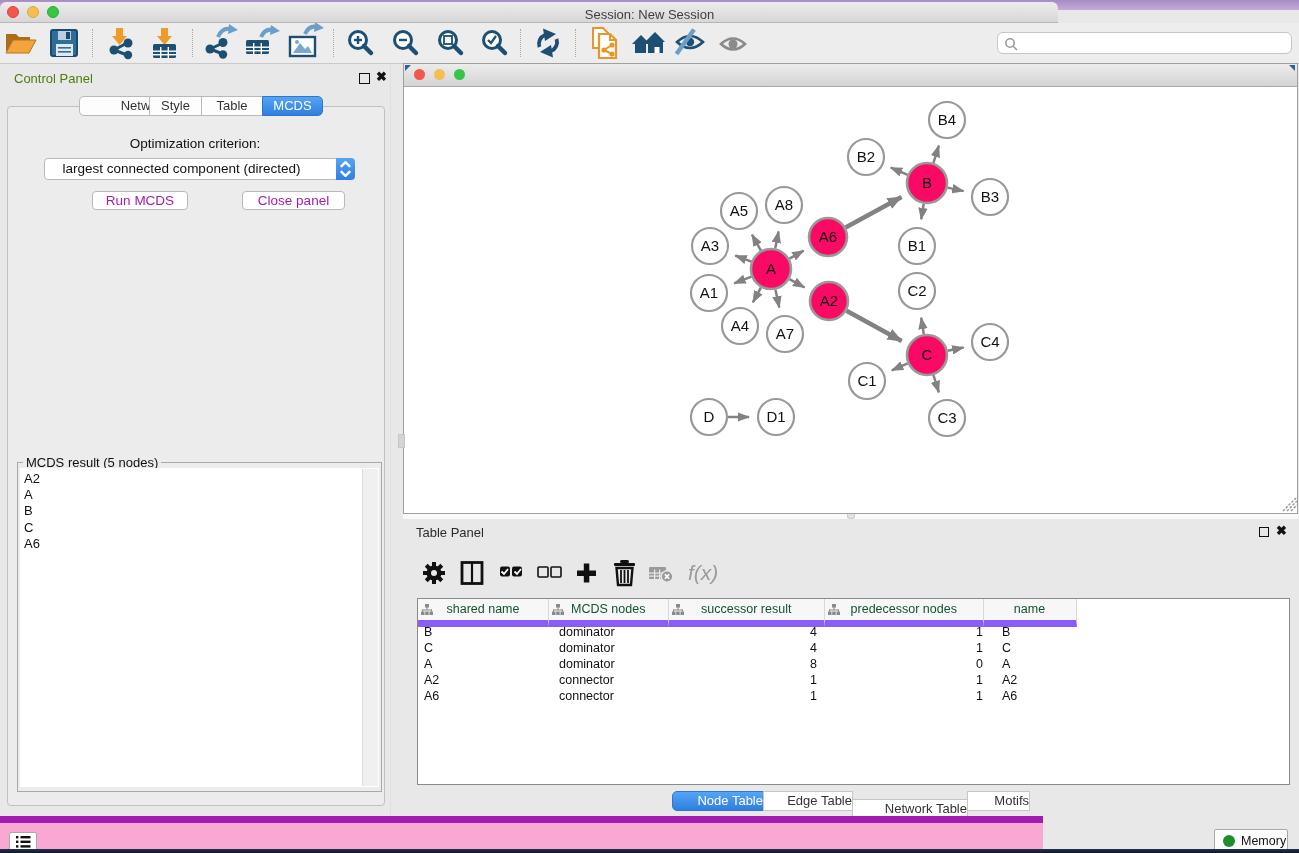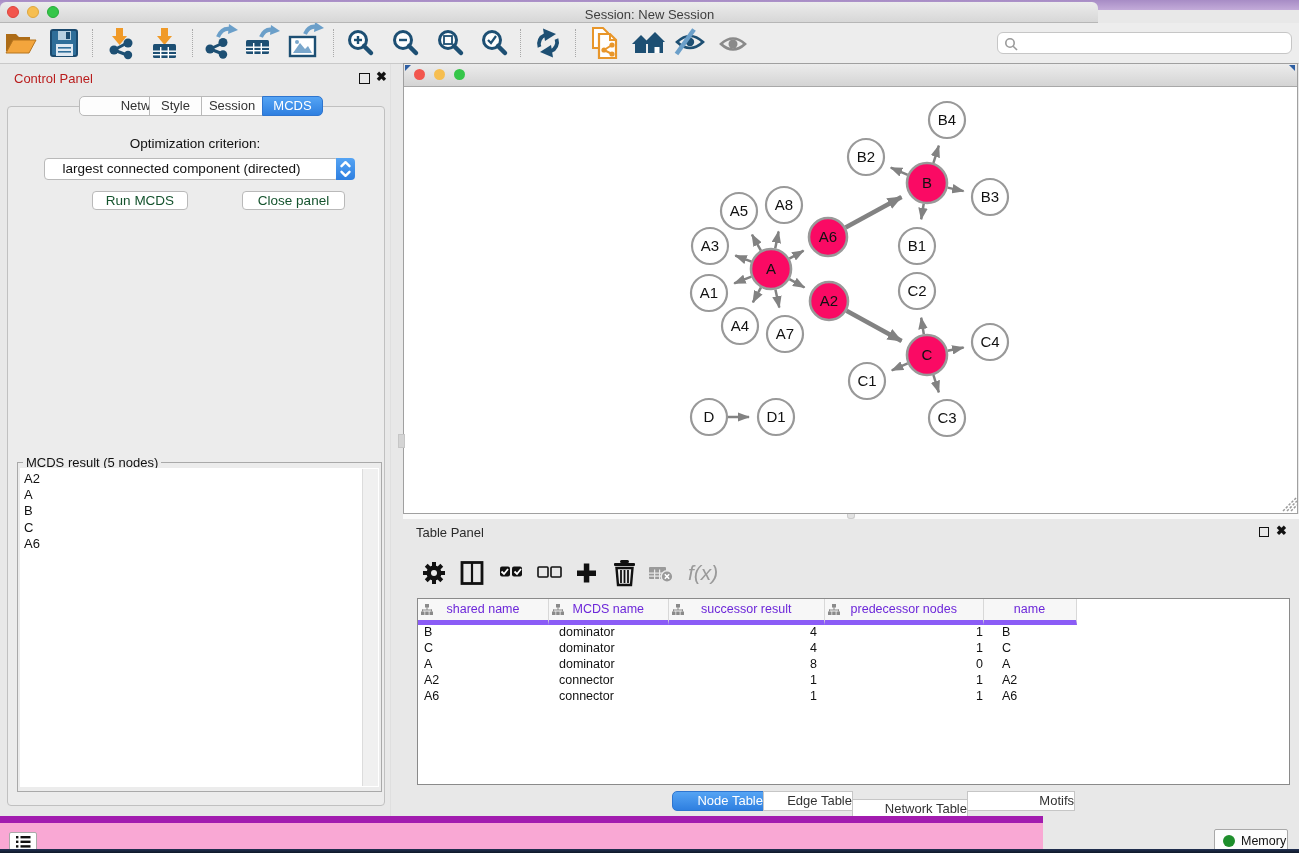--- a/index.html
+++ b/index.html
@@ -1,45 +1,45 @@
 <!DOCTYPE html>
 <html><head><meta charset="utf-8">
 <style>
 html,body{margin:0;padding:0;}
 body{width:1299px;height:853px;overflow:hidden;font-family:"Liberation Sans",sans-serif;background:#e8e8e8;position:relative;}
 .abs{position:absolute;}
 #deskTop{left:0;top:0;width:1299px;height:10px;background:linear-gradient(#a78cc5,#c3abd9);}
-#titlebar{left:0;top:2px;width:1058px;height:20px;background:linear-gradient(#ececec,#d7d7d7);border-bottom:1px solid #b6b6b6;border-radius:6px 6px 0 0;padding-left:40px;}
+#titlebar{left:0;top:2px;width:1058px;height:20px;background:linear-gradient(#ececec,#d7d7d7);border-bottom:1px solid #b6b6b6;border-radius:6px 6px 0 0;}
 .tl{position:absolute;width:12px;height:12px;border-radius:50%;top:4px;}
 #titleTxt{position:absolute;left:0;width:1299px;top:5px;text-align:center;font-size:13px;color:#3e3e3e;}
 #toolbar{left:0;top:23px;width:1299px;height:40px;background:#ededed;border-bottom:1px solid #c9c9c9;}
 .tsep{position:absolute;top:6px;height:28px;width:0;border-left:1px dotted #a9a9a9;}
 #searchbox{position:absolute;left:997px;top:9px;width:293px;height:20px;background:#fff;border:1px solid #c6c6c6;border-radius:6px;}
 #main{left:0;top:64px;width:1299px;height:756px;background:#e8e8e8;}
 
-#cpTitle{left:14px;top:7px;font-size:13px;color:#b91c1c;}
+#cpTitle{left:14px;top:7px;font-size:13px;color:#4d7c0f;}
 .tab{position:absolute;top:0;height:18px;z-index:3;border:1px solid #b9b9b9;background:#fdfdfd;font-size:13px;color:#333;text-align:center;line-height:18px;}
 .tabsel{background:linear-gradient(#55a4f4,#2e7fe0);color:#fff;border-color:#2e75cf;}
 #cpBox{left:7px;top:42px;width:376px;height:698px;background:#ececec;border:1px solid #c0c0c0;border-radius:4px;}
 #optLabel{left:0;top:72px;width:390px;text-align:center;font-size:13.5px;color:#111;}
 #cpSelect{left:44px;top:94px;width:293px;text-indent:-20px;height:20px;background:#fff;border:1px solid #b9b9b9;border-radius:4px;font-size:13.5px;color:#111;text-align:center;line-height:20px;}
 #cpSpin{left:336px;top:94px;width:19px;height:22px;background:linear-gradient(#55a4f4,#2e7fe0);border-radius:0 4px 4px 0;}
-.btn{position:absolute;height:17px;background:#fff;border:1px solid #b9b9b9;border-radius:4px;font-size:13.5px;color:#14532d;text-align:center;line-height:17px;}
+.btn{position:absolute;height:17px;background:#fff;border:1px solid #b9b9b9;border-radius:4px;font-size:13.5px;color:#a21caf;text-align:center;line-height:17px;}
 #fieldset{left:17px;top:398px;width:363px;height:328px;border:1px solid #a9a9a9;}
 #fsLegend{left:23px;top:391px;background:#ececec;padding:0 3px;font-size:13px;color:#111;}
 #fsList{left:20px;top:404px;width:359px;height:319px;background:#fff;font-size:13px;color:#111;line-height:16.2px;padding:3px 0 0 4px;box-sizing:border-box;}
 #fsScroll{left:362px;top:405px;width:15px;height:317px;background:#f0f0f0;border-left:1px solid #dcdcdc;}
 
 #netwin{left:403px;top:63px;width:895px;height:451px;background:#fff;border:1px solid #a0a0a0;box-sizing:border-box;}
 #netTitle{left:0;top:0;width:893px;height:22px;background:linear-gradient(#ececec,#d4d4d4);border-bottom:1px solid #a8a8a8;}
 #netName{position:absolute;left:0;top:4px;width:893px;text-align:center;font-size:13px;color:#333;}
 
 #tpTitle{left:416px;font-size:13px;color:#2b2b2b;}
 #tbl{left:417px;top:534px;width:873px;height:187px;background:#fff;border:1px solid #8a8a8a;box-sizing:border-box;}
-.th{position:absolute;top:0;height:21px;border-right:1px solid #d8d8d8;border-bottom:5px solid #8b5cf6;background:#f7f7f7;font-size:12.5px;color:#6d28d9;}
+.th{position:absolute;top:0;height:21px;border-right:1px solid #d8d8d8;border-bottom:7px solid #8b5cf6;background:#f7f7f7;font-size:12.5px;color:#14532d;}
 .thlbl{position:absolute;top:3px;width:100%;text-align:center;}
 .cell{position:absolute;font-size:12.5px;color:#111;}
 .seg{position:absolute;top:0;height:18px;border:1px solid #c6c6c6;background:#fff;font-size:13px;color:#333;text-align:right;line-height:18px;box-sizing:content-box;}
 #statusbar{left:0;top:816px;width:1043px;height:33px;background:#f9a8d4;border-top:7px solid #a21caf;}
 #deskBottom{left:0;top:849px;width:1299px;height:4px;background:linear-gradient(#223153,#0f1828);}
 text{font-family:"Liberation Sans",sans-serif;}
 </style></head>
 <body>
 <div class="abs" id="deskTop"></div>
 <div class="abs" id="titlebar">
@@ -167,21 +167,21 @@
       </svg>
     </div>
 </div>
 <div class="abs" id="main">
 
   <div class="abs" id="cpTitle">Control Panel</div>
   <div class="abs" style="left:359px;top:9px;width:9px;height:9px;border:1.5px solid #111;"></div>
   <div class="abs" style="left:376px;top:5px;font-size:13px;font-weight:bold;color:#111;">✖</div>
   <div class="abs tab" style="left:79px;top:32px;width:69px;border-radius:5px 0 0 5px;padding-left:30px;">Network</div>
   <div class="abs tab" style="left:149px;top:32px;width:51px;">Style</div>
-  <div class="abs tab" style="left:201px;top:32px;width:60px;">Session</div>
+  <div class="abs tab" style="left:201px;top:32px;width:60px;">Table</div>
   <div class="abs tab tabsel" style="left:262px;top:32px;width:59px;border-radius:0 5px 5px 0;">MCDS</div>
   <div class="abs" id="cpBox"></div>
   <div class="abs" id="optLabel">Optimization criterion:</div>
   <div class="abs" id="cpSelect">largest connected component (directed)</div>
   <div class="abs" id="cpSpin"><svg width="19" height="22">
         <path d="M5.5,8.2 L9.5,4.2 L13.5,8.2" fill="none" stroke="#fff" stroke-width="2.4" stroke-linecap="round" stroke-linejoin="round"></path>
         <path d="M5.5,13.8 L9.5,17.8 L13.5,13.8" fill="none" stroke="#fff" stroke-width="2.4" stroke-linecap="round" stroke-linejoin="round"></path>
       </svg></div>
   <div class="abs btn" style="left:92px;top:127px;width:94px;">Run MCDS</div>
   <div class="abs btn" style="left:202px;top:127px;width:101px;margin-left:40px;">Close panel</div>
@@ -365,21 +365,21 @@
             <rect x="4" y="0" width="4" height="3.5"></rect>
             <rect x="5.5" y="3" width="1" height="3"></rect>
             <rect x="1" y="5.5" width="10" height="1"></rect>
             <rect x="1" y="5.5" width="1" height="2"></rect>
             <rect x="10" y="5.5" width="1" height="2"></rect>
             <rect x="0" y="7.5" width="3.5" height="3.5"></rect>
             <rect x="4.2" y="7.5" width="3.5" height="3.5"></rect>
             <rect x="8.5" y="7.5" width="3.5" height="3.5"></rect>
           </g>
         </svg>
-        <div class="thlbl">MCDS name</div>
+        <div class="thlbl">MCDS nodes</div>
       </div>
 <div class="th" style="left:250.5px;width:155.5px;">
         <svg width="12" height="12" style="position:absolute;left:3px;top:5px;">
           <g fill="#8a8a8a">
             <rect x="4" y="0" width="4" height="3.5"></rect>
             <rect x="5.5" y="3" width="1" height="3"></rect>
             <rect x="1" y="5.5" width="10" height="1"></rect>
             <rect x="1" y="5.5" width="1" height="2"></rect>
             <rect x="10" y="5.5" width="1" height="2"></rect>
             <rect x="0" y="7.5" width="3.5" height="3.5"></rect>
@@ -430,21 +430,21 @@
 <div class="cell" style="left:6px;top:90px;">A6</div>
 <div class="cell" style="left:141px;top:90px;">connector</div>
 <div class="cell" style="left:302px;top:90px;width:97px;text-align:right;">1</div>
 <div class="cell" style="left:469px;top:90px;width:96px;text-align:right;">1</div>
 <div class="cell" style="left:584px;top:90px;">A6</div>
     </div>
 
   <div class="abs seg segsel" style="left:672px;top:727px;width:90px;border-radius:5px 0 0 5px;background:linear-gradient(#55a4f4,#2e7fe0);color:#fff;border-color:#2e75cf;">Node Table</div>
   <div class="abs seg" style="left:763px;top:727px;width:88px;">Edge Table</div>
   <div class="abs seg" style="left:852px;top:727px;width:114px;margin-top:8px;">Network Table</div>
-  <div class="abs seg" style="left:967px;top:727px;width:61px;padding-left:45px;">Motifs</div>
+  <div class="abs seg" style="left:967px;top:727px;width:61px;">Motifs</div>
 </div>
 <div class="abs" id="statusbar">
   <div style="position:absolute;left:9px;top:9px;width:26px;height:17px;background:#fff;border:1px solid #a9a9a9;border-radius:2px;">
     <svg width="15" height="12" style="position:absolute;left:6px;top:3px;">
         <g fill="#111">
           <rect x="0" y="0" width="2.4" height="2.4"></rect>
           <rect x="4.5" y="0" width="10" height="2.4"></rect>
           <rect x="0" y="4.6" width="2.4" height="2.4"></rect>
           <rect x="4.5" y="4.6" width="10" height="2.4"></rect>
           <rect x="0" y="9.2" width="2.4" height="2.4"></rect>

